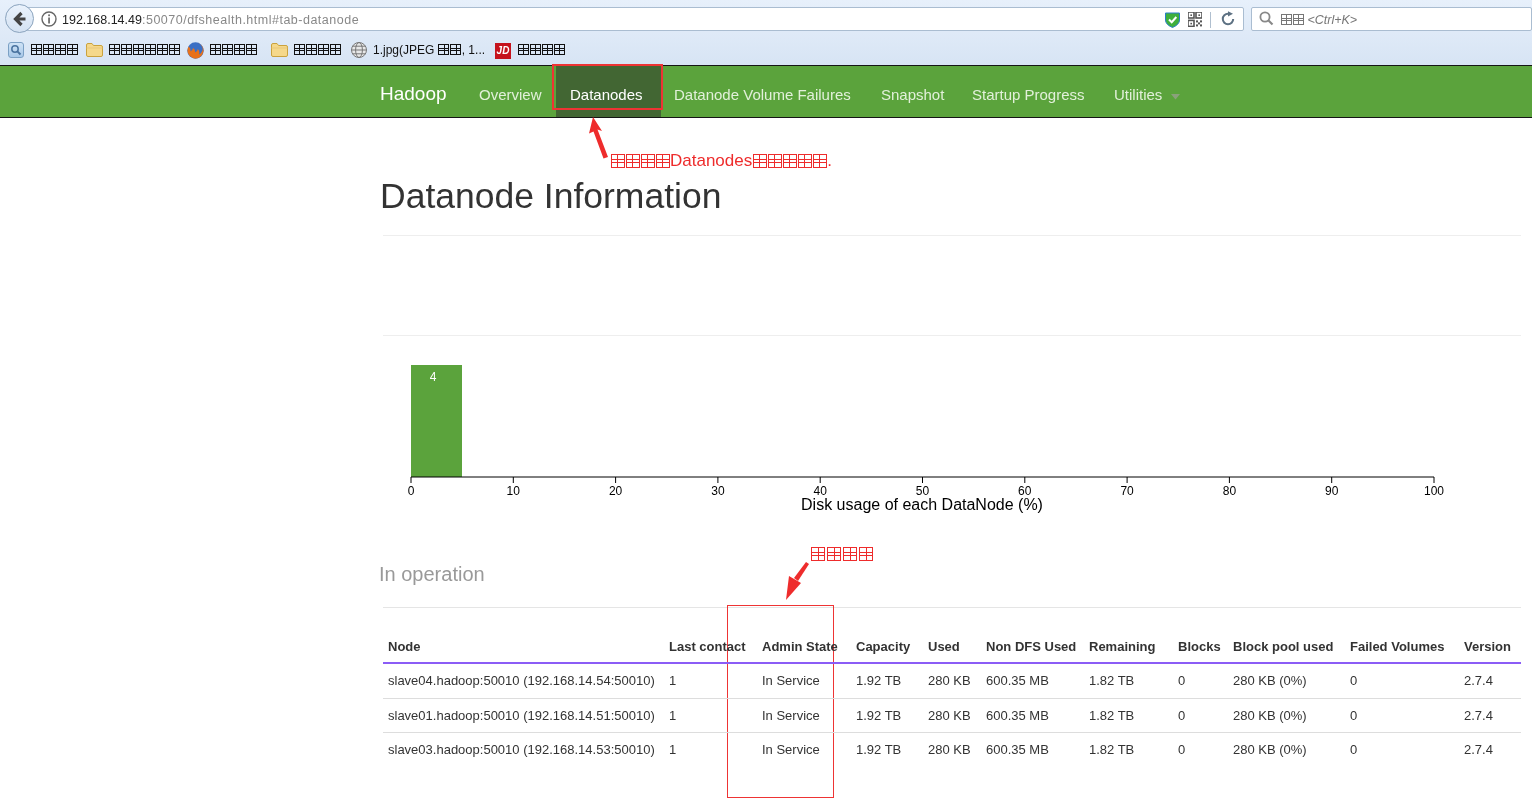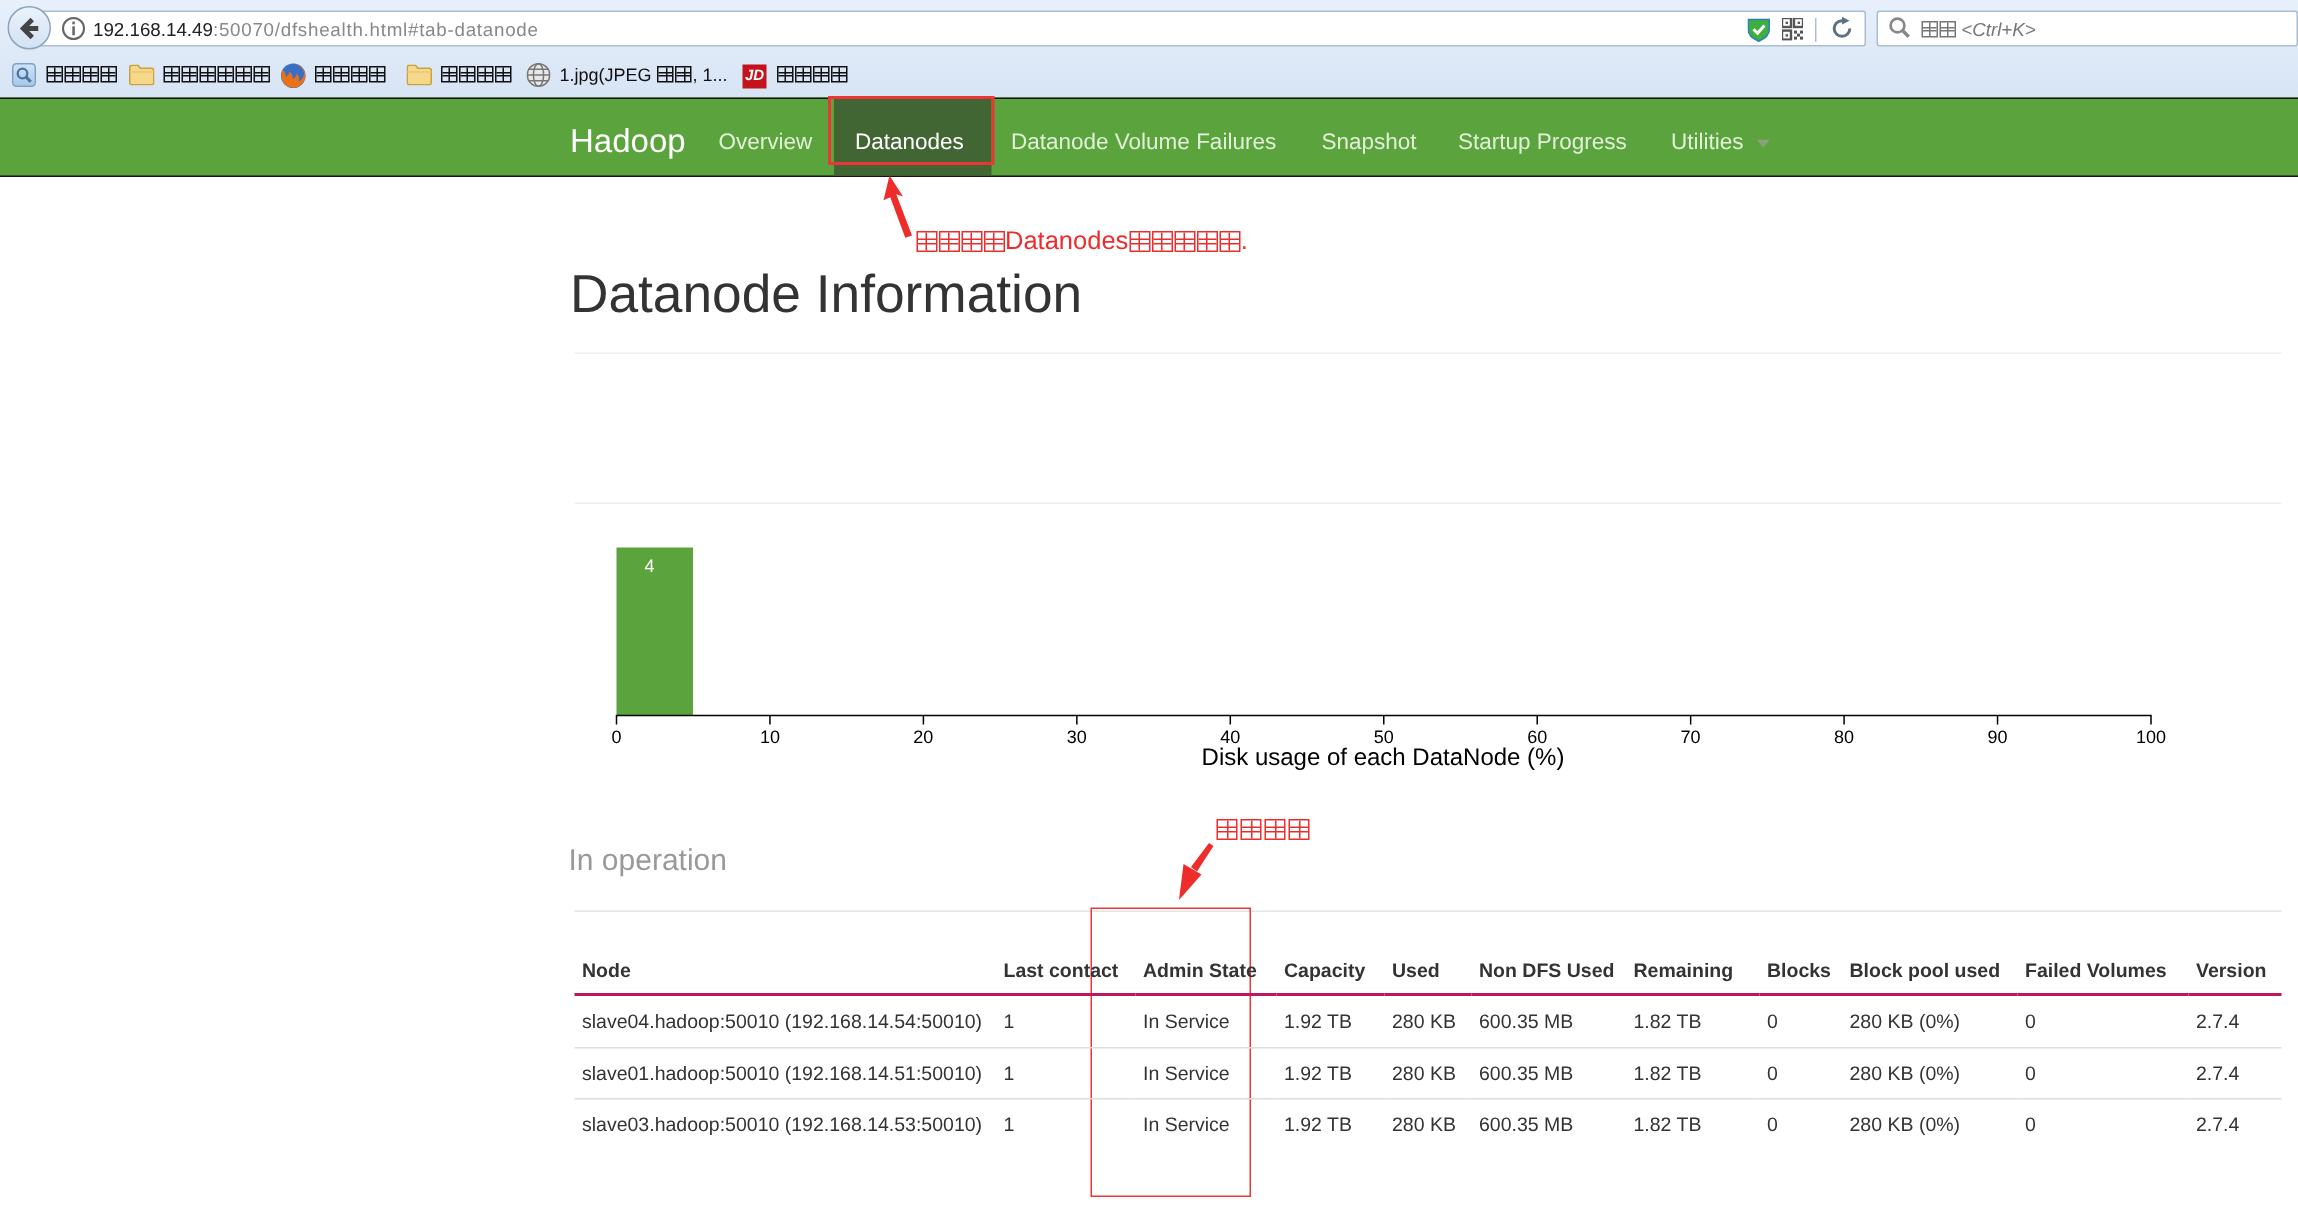--- a/index.html
+++ b/index.html
@@ -27,30 +27,30 @@
 .cn::after { content:""; position:absolute; top:0; bottom:0; left:48%; border-left:1px solid currentColor; }
 .bktext { font-size:12px; color:#111; height:16px; line-height:16px; }
 
 #navbar { position:absolute; left:0; top:65px; width:1532px; height:53px;
   background:#5ba33c; border-top:1px solid #151515; border-bottom:1px solid #151515; }
 .navitem { position:absolute; top:0; height:63px; line-height:51px; color:#e2f0da;
   font-size:15px; white-space:nowrap; line-height:58px; }
 #activetab { position:absolute; left:556px; top:0; width:105px; height:51px;
   background:#426633; }
 #brand { position:absolute; left:380px; top:0; height:51px; line-height:51px;
-  color:#fff; font-size:22px; line-height:55px; }
+  color:#fff; font-size:19px; line-height:55px; }
 
 .hr { position:absolute; height:1px; background:#eee; left:383px; width:1138px; }
 .gray-h { position:absolute; color:#999; font-size:20px; line-height:22px; }
 .red { color:#ee2c2c; }
 
 #optable { position:absolute; left:383px; top:630px; width:1138px;
   border-collapse:collapse; table-layout:fixed; font-size:13px; color:#333; }
 #optable th { text-align:left; font-weight:bold; padding:0 0 0 5px; height:33px;
-  border-bottom:2px solid #be185d; white-space:nowrap; }
+  border-bottom:2px solid #8b5cf6; white-space:nowrap; }
 #optable tr.r1 td { height:35px; }
 #optable td { padding:0 0 0 5px; height:34px; border-top:1px solid #ddd; white-space:nowrap; }
 </style>
 </head>
 <body>
 <div id="stage">
 
   <div id="chrome">
     <div id="urlbar"></div>
     <div id="backbtn"></div>

